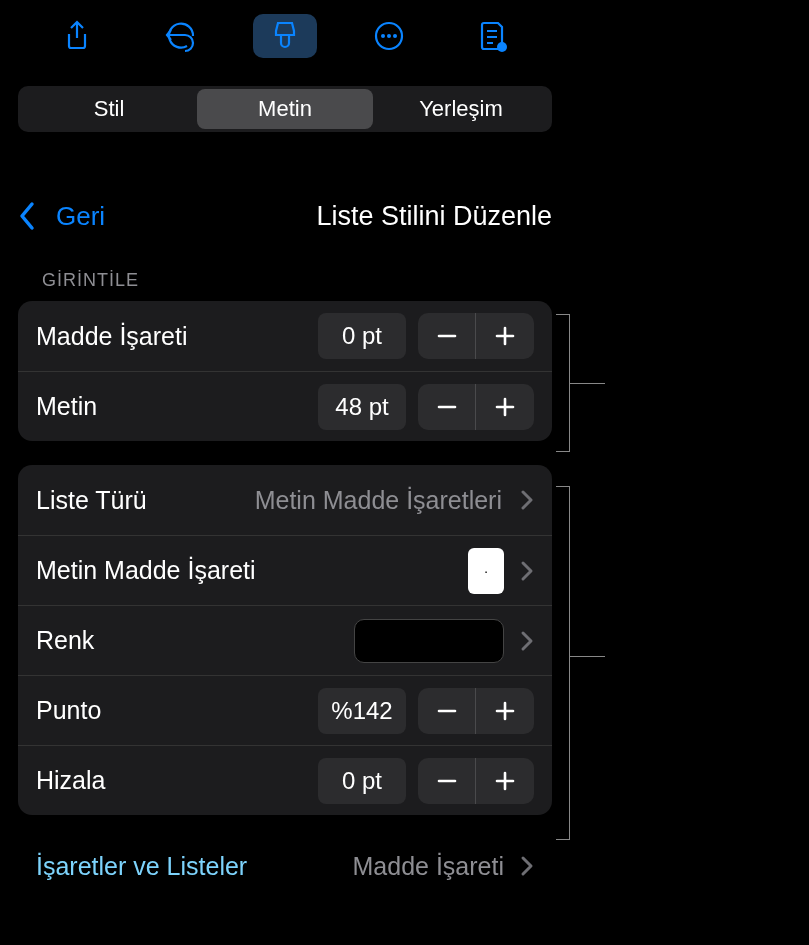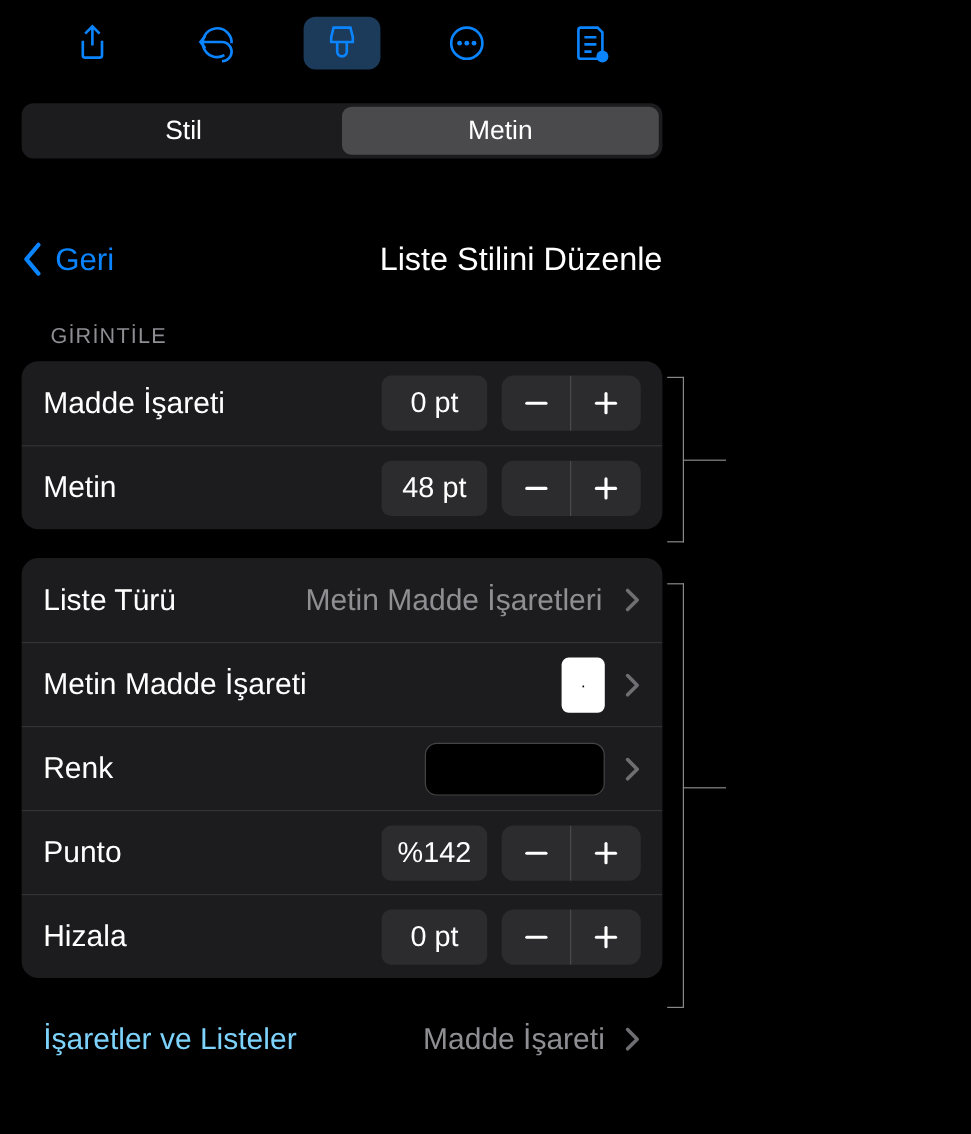--- a/index.html
+++ b/index.html
@@ -72,21 +72,21 @@
     align-items: center;
     position: relative;
     height: 48px;
     margin-bottom: 30px;
   }
   .back-link {
     display: flex;
     align-items: center;
     color: #0a84ff;
     font-size: 26px;
-    gap: 8px;
+    gap: 18px;
   }
   .back-link svg { width: 20px; height: 30px; }
   .nav-title {
     position: absolute;
     left: 0; right: 0;
     text-align: right;
     font-size: 27px;
     font-weight: 400;
     pointer-events: none;
   }
@@ -245,20 +245,21 @@
           <path class="stroke" d="M11 12h10M11 18h10M11 24h6"></path>
           <circle class="fill" cx="26" cy="28" r="5"></circle>
         </svg>
     </div>
   </div>
 
   <div class="seg-wrap">
     <div class="segmented">
       <div class="seg">Stil</div>
       <div class="seg active">Metin</div>
+      <div class="seg">Yerleşim</div>
     </div>
   </div>
 
   <div class="content">
 
     <div class="nav-row">
       <div class="back-link">
         <svg viewBox="0 0 20 30">
             <path d="M14 3L4 15l10 12" stroke="#0a84ff" stroke-width="3.5" fill="none" stroke-linecap="round" stroke-linejoin="round"></path>
           </svg>

